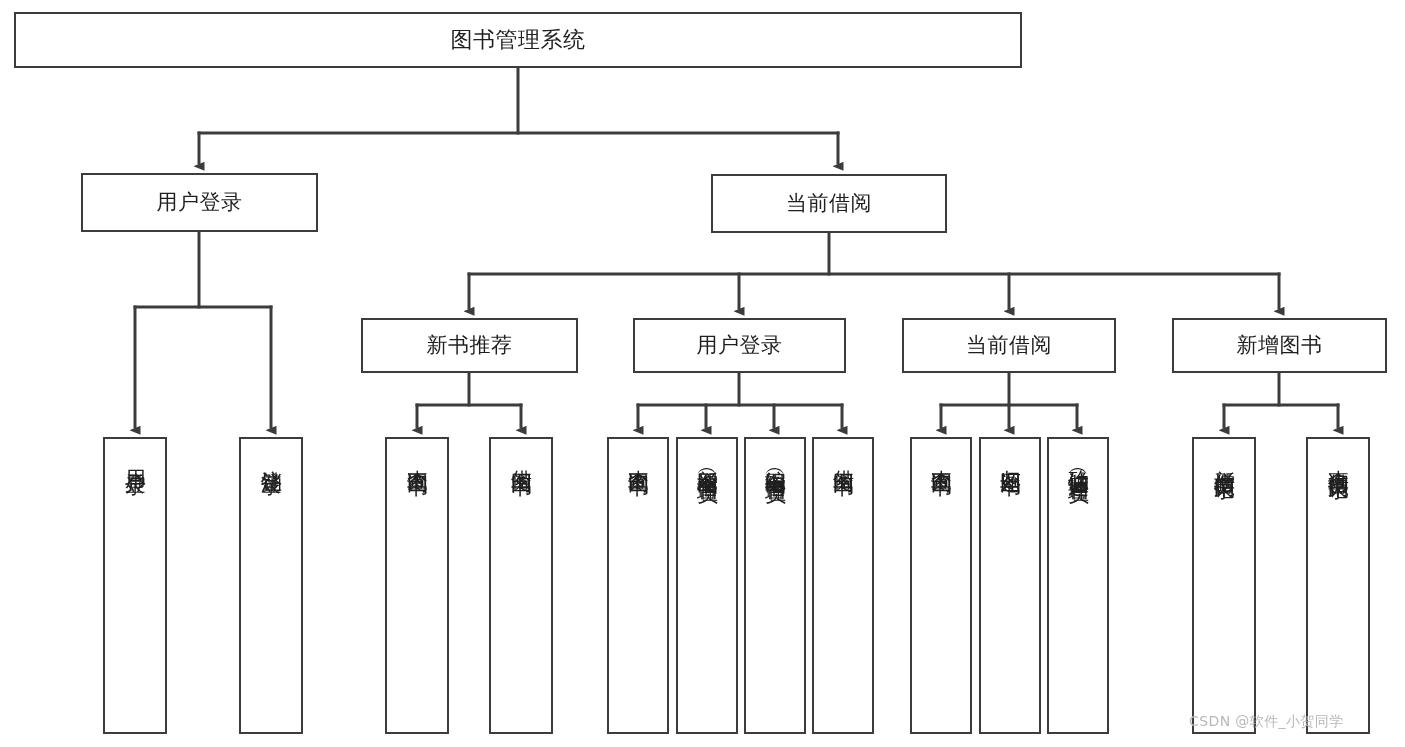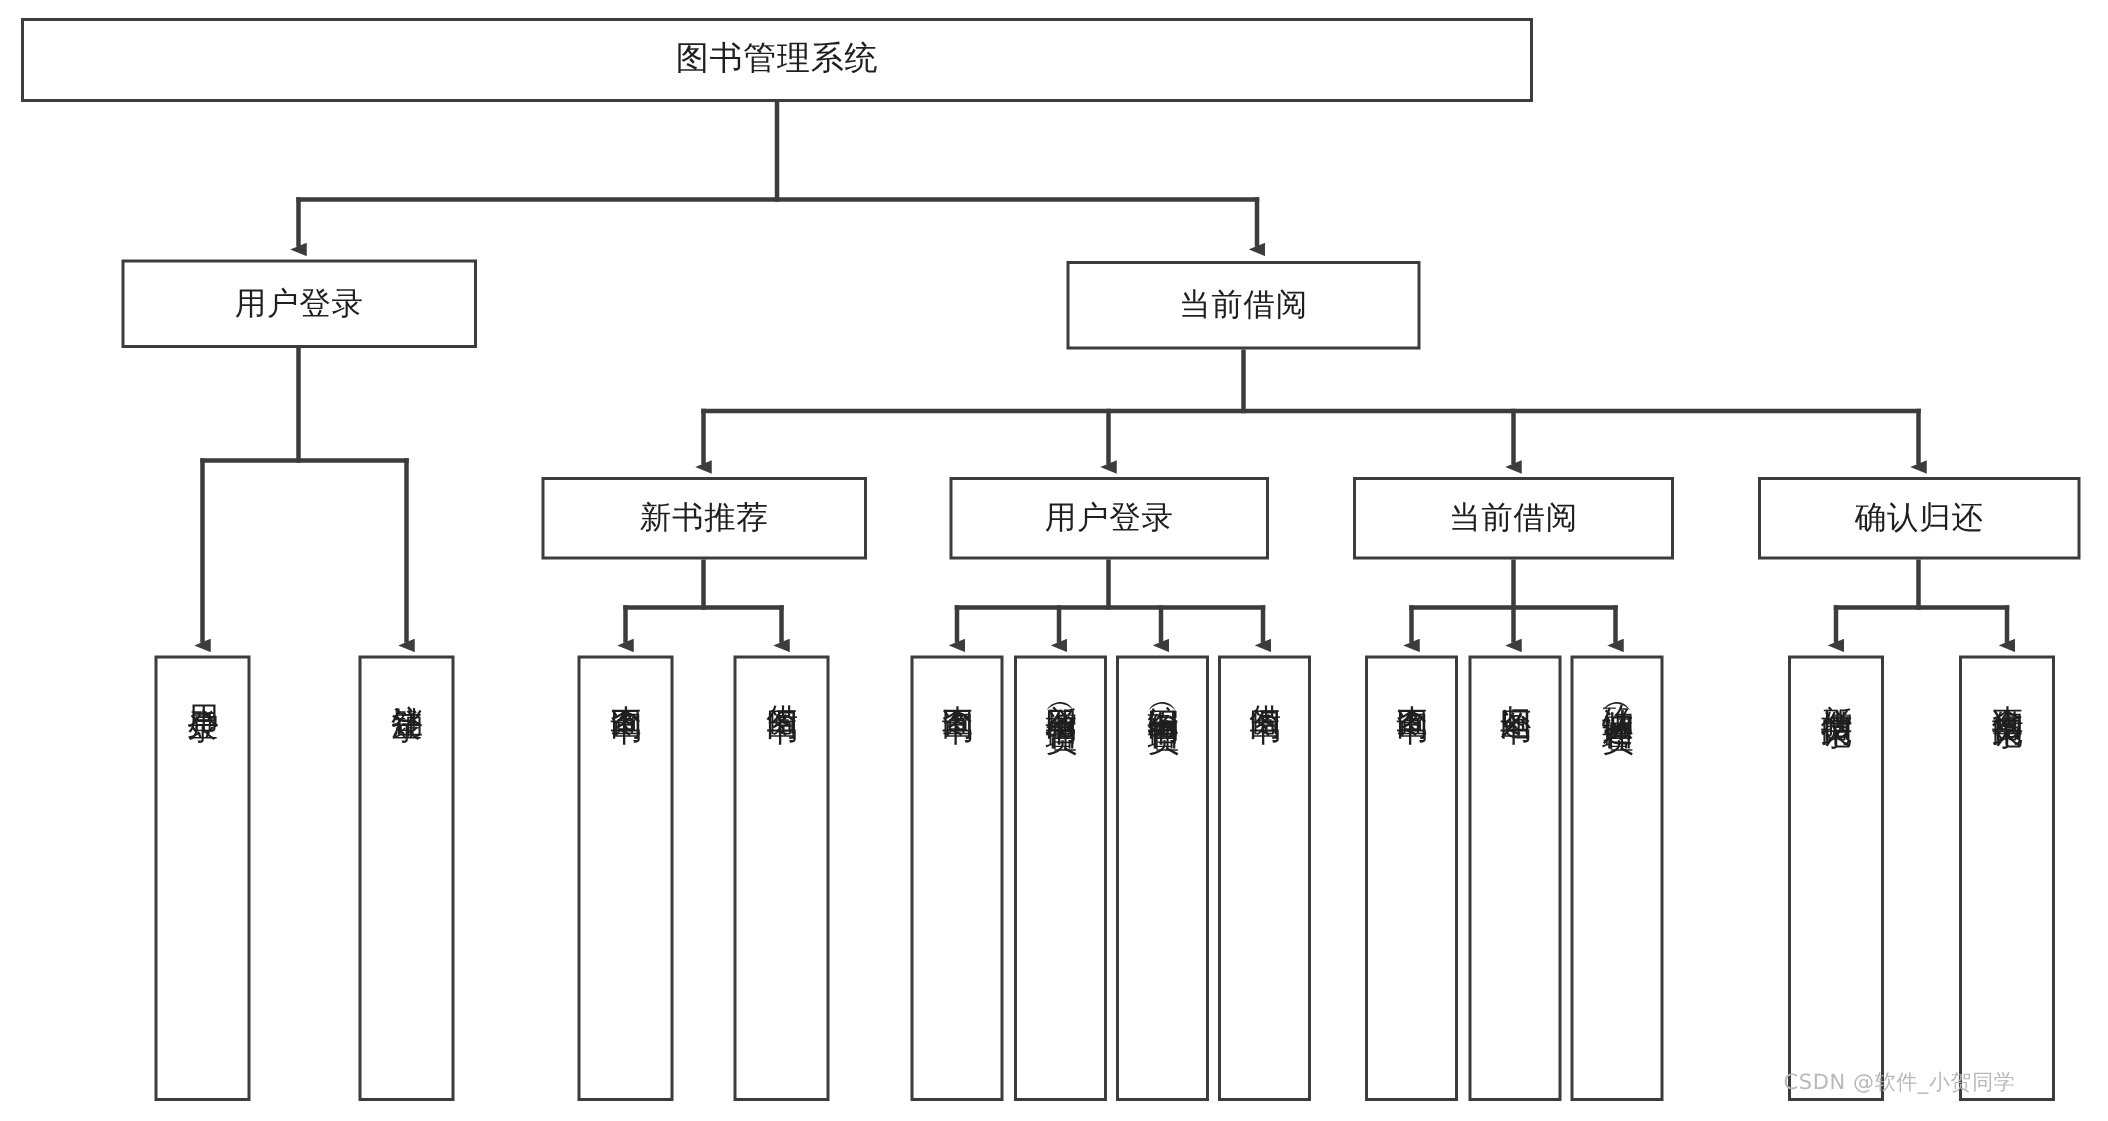--- a/index.html
+++ b/index.html
@@ -141,21 +141,21 @@
   <div class="node horizontal" style="left:361px; top:318px; width:217px; height:55px;">
     <span class="node-label">新书推荐</span>
   </div>
   <div class="node horizontal" style="left:633px; top:318px; width:213px; height:55px;">
     <span class="node-label">用户登录</span>
   </div>
   <div class="node horizontal" style="left:902px; top:318px; width:214px; height:55px;">
     <span class="node-label">当前借阅</span>
   </div>
   <div class="node horizontal" style="left:1172px; top:318px; width:215px; height:55px;">
-    <span class="node-label">确认归还</span>
+    <span class="node-label">新增图书</span>
   </div>
 
   <div class="node vertical" style="left:103px; top:437px; width:64px; height:297px;">
     <span class="node-label">用户登录</span>
   </div>
   <div class="node vertical" style="left:239px; top:437px; width:64px; height:297px;">
     <span class="node-label">注销登录</span>
   </div>
 
   <div class="node vertical" style="left:385px; top:437px; width:64px; height:297px;">

